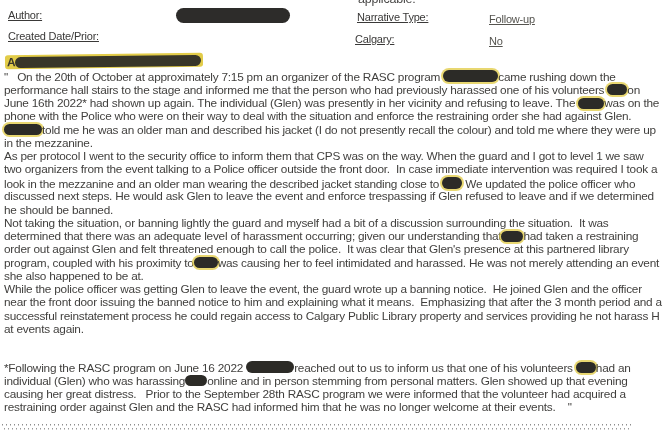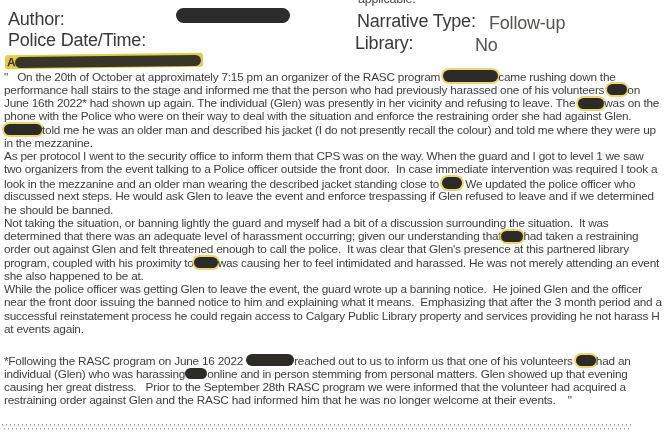--- a/index.html
+++ b/index.html
@@ -1,47 +1,47 @@
 <!DOCTYPE html>
 <html><head>
 <meta charset="utf-8">
 <style>
   html,body { margin:0; padding:0; background:#ffffff; }
   .page {
     position:relative; width:666px; height:436px; background:#ffffff;
     overflow:hidden; font-family:"Liberation Sans", sans-serif; color:#3d3c3a;
   }
-  .lbl, .val { position:absolute; font-size:18px; letter-spacing:-0.2px; white-space:nowrap; color:#3a3938; }
+  .lbl, .val { position:absolute; font-size:11px; letter-spacing:-0.2px; white-space:nowrap; color:#3a3938;text-decoration:underline; }
   .partial-top { position:absolute; left:358px; top:-8px; font-size:12.5px; color:#4a4948; letter-spacing:-0.2px; }
   .author-lbl   { left:8px;   top:9px;  }
   .created-lbl  { left:8px;   top:30px; }
   .created-val  { left:176px; top:31px; color:#4a4947; }
   .ntype-lbl    { left:357px; top:11px; }
   .ntype-val    { left:489px; top:13px; color:#55544f; }
   .sealed-lbl   { left:355px; top:33px; }
-  .sealed-val   { left:475px; top:35px; color:#55544f; }
+  .sealed-val   { left:489px; top:35px; color:#55544f; }
   .author-redaction {
     position:absolute; left:176px; top:8px; width:114px; height:15px;
     background:#2d2c2a; border-radius:8px;
   }
   .hl-line {
     position:absolute; left:5px; top:54px; width:198px; height:14px;
     background:#e2cc49; border-radius:3px; transform:rotate(-0.7deg);
   }
   .hl-char { position:absolute; left:2px; top:0px; font-size:12px; color:#3a382c; font-weight:bold; }
   .hl-blob {
     position:absolute; left:10px; top:1.5px; width:186px; height:11px;
     background:#383629; border-radius:6px;
   }
   #narrative-body {
     position:absolute; left:4px; top:70px; width:659px;
     font-size:11.8px; line-height:13.25px; letter-spacing:-0.22px; color:#403f3d;
   }
   .para { margin:0; white-space:pre-wrap; }
-  .para.gap { margin-top:18px; }
+  .para.gap { margin-top:25px; }
   .redact {
     display:inline-block; background:#2c2b27; border-radius:6px; vertical-align:-1.5px;
   }
   .redact.hl { box-shadow:0 0 0 2px rgba(226,204,73,0.78); }
   .dotted-sep {
     position:absolute; left:2px; top:424px; width:630px; height:6px;
     background-image:
       repeating-linear-gradient(to right, #8d8d8d 0 1.5px, transparent 1.5px 4px),
       repeating-linear-gradient(to right, #9a9a9a 0 1.5px, transparent 1.5px 4px);
     background-size:100% 1.5px, 100% 1.5px;
@@ -52,26 +52,26 @@
 </head>
 <body>
 
 <div class="page">
 
   <span class="partial-top">applicable:</span>
 
   <span class="lbl author-lbl">Author:</span>
   <span class="author-redaction"></span>
 
-  <span class="lbl created-lbl">Police Date/Time:</span>
+  <span class="lbl created-lbl">Created Date/Prior:</span>
 
   <span class="lbl ntype-lbl">Narrative Type:</span>
   <span class="val ntype-val">Follow-up</span>
 
-  <span class="lbl sealed-lbl">Library:</span>
+  <span class="lbl sealed-lbl">Calgary:</span>
   <span class="val sealed-val">No</span>
 
   <div class="hl-line">
     <span class="hl-char">A</span>
     <span class="hl-blob"></span>
   </div>
 
   <div id="narrative-body">
       <p class="para"><span>"   On the 20th of October at approximately 7:15 pm an organizer of the RASC program </span><span class="redact hl" style="width: 55px; height: 12px;"></span><span>came rushing down the performance hall stairs to the stage and informed me that the person who had previously harassed one of his volunteers </span><span class="redact hl" style="width: 20px; height: 11px;"></span><span>on June 16th 2022* had shown up again. The individual (Glen) was presently in her vicinity and refusing to leave. The </span><span class="redact hl" style="width: 26px; height: 11px;"></span><span>was on the phone with the Police who were on their way to deal with the situation and enforce the restraining order she had against Glen.  </span><span class="redact hl" style="width: 38px; height: 11px;"></span><span>told me he was an older man and described his jacket (I do not presently recall the colour) and told me where they were up in the mezzanine.</span></p>
       <p class="para"><span>As per protocol I went to the security office to inform them that CPS was on the way. When the guard and I got to level 1 we saw two organizers from the event talking to a Police officer outside the front door.  In case immediate intervention was required I took a look in the mezzanine and an older man wearing the described jacket standing close to </span><span class="redact hl" style="width: 20px; height: 12px;"></span><span> We updated the police officer who discussed next steps. He would ask Glen to leave the event and enforce trespassing if Glen refused to leave and if we determined he should be banned.</span></p>

